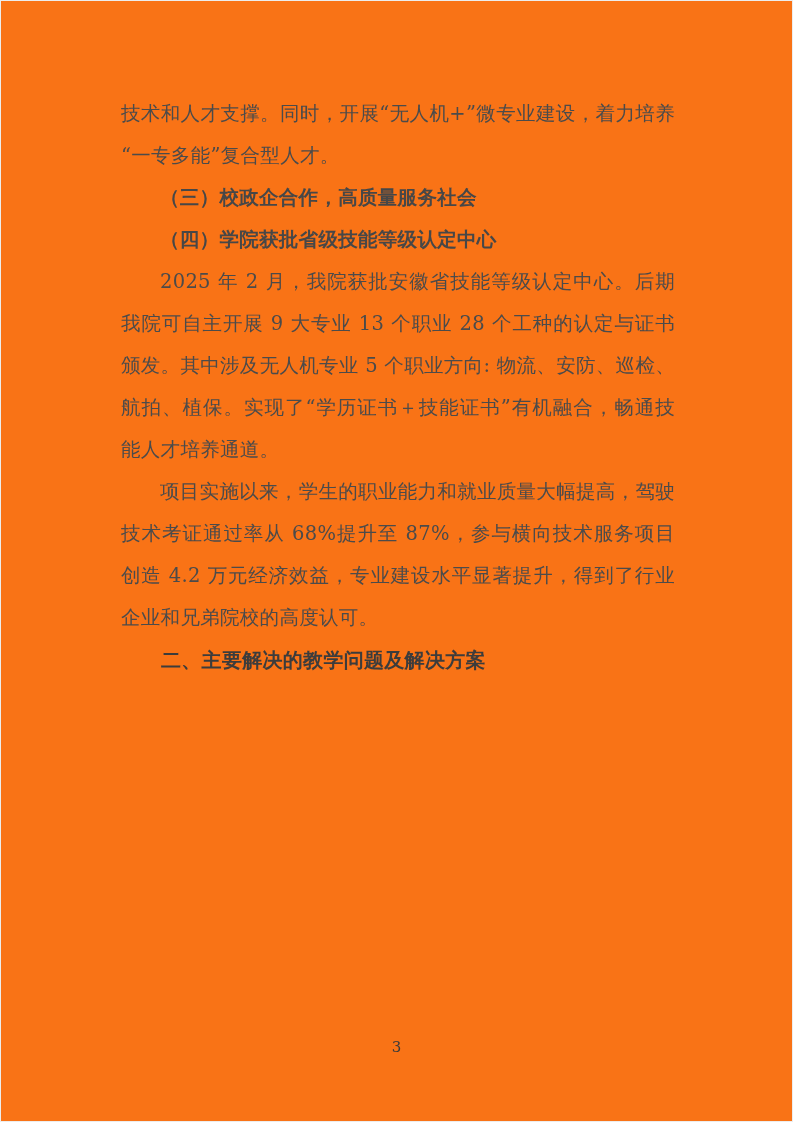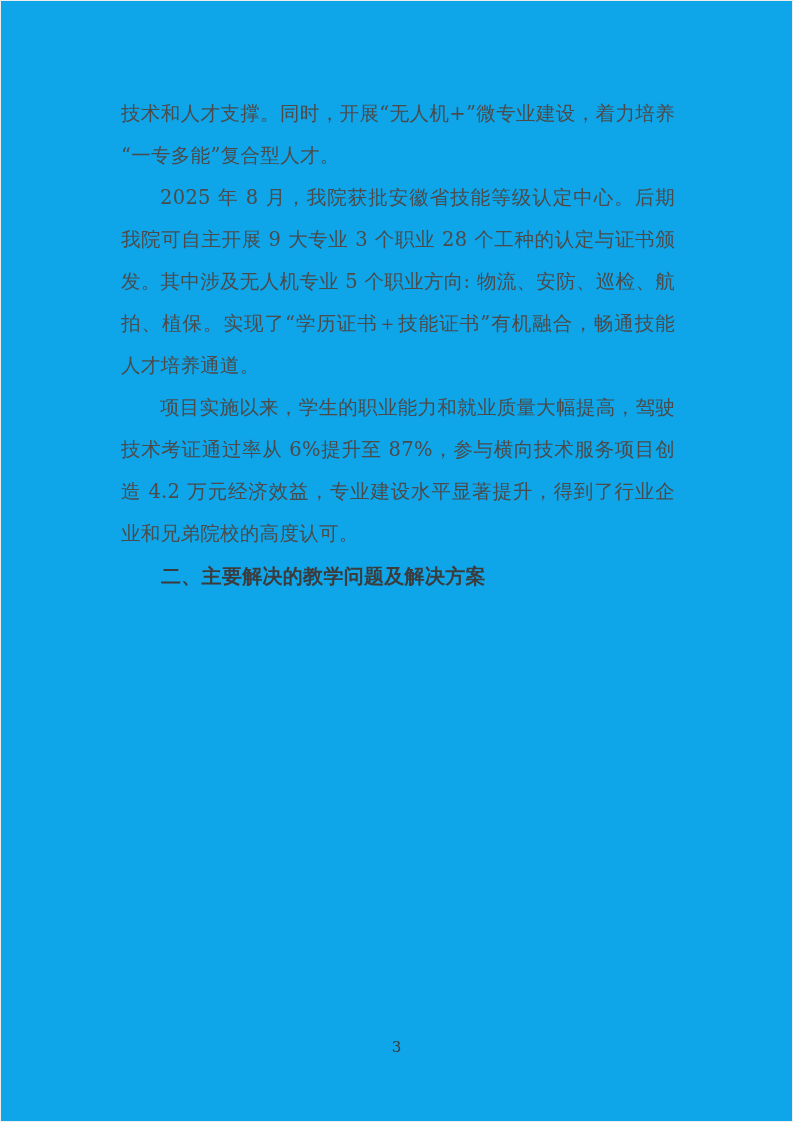--- a/index.html
+++ b/index.html
@@ -4,21 +4,21 @@
 <style>
   html, body {
     margin: 0;
     padding: 0;
     background: #ffffff;
   }
   .page {
     position: relative;
     width: 793px;
     height: 1122px;
-    background: #0ea5e9;
+    background: #f97316;
     box-sizing: border-box;
     border: 1px solid #ededed;
     overflow: hidden;
     font-family: "DejaVu Serif", "Liberation Serif", serif;
   }
   .textblock {
     position: absolute;
     left: 120px;
     top: 92px;
     width: 554px;
@@ -69,26 +69,28 @@
 </style>
 </head>
 <body>
 
 <div class="page">
 
   <div class="textblock">
 
     <p class="no-indent">技术和人才支撑。同时，开展“无人机+”微专业建设，着力培养“一专多能”复合型人才。</p>
 
+    <h3 class="h-kai">（三）校政企合作，高质量服务社会</h3>
 
 
+    <h3 class="h-kai">（四）学院获批省级技能等级认定中心</h3>
 
-    <p>2025 年 8 月，我院获批安徽省技能等级认定中心。后期我院可自主开展 9 大专业 3 个职业 28 个工种的认定与证书颁发。其中涉及无人机专业 5 个职业方向: 物流、安防、巡检、航拍、植保。实现了“学历证书＋技能证书”有机融合，畅通技能人才培养通道。</p>
+    <p>2025 年 2 月，我院获批安徽省技能等级认定中心。后期我院可自主开展 9 大专业 13 个职业 28 个工种的认定与证书颁发。其中涉及无人机专业 5 个职业方向: 物流、安防、巡检、航拍、植保。实现了“学历证书＋技能证书”有机融合，畅通技能人才培养通道。</p>
 
-    <p>项目实施以来，学生的职业能力和就业质量大幅提高，驾驶技术考证通过率从 6%提升至 87%，参与横向技术服务项目创造 4.2 万元经济效益，专业建设水平显著提升，得到了行业企业和兄弟院校的高度认可。</p>
+    <p>项目实施以来，学生的职业能力和就业质量大幅提高，驾驶技术考证通过率从 68%提升至 87%，参与横向技术服务项目创造 4.2 万元经济效益，专业建设水平显著提升，得到了行业企业和兄弟院校的高度认可。</p>
 
     <h2 class="h-hei">二、主要解决的教学问题及解决方案</h2>
 
 
 
   </div>
 
   <div class="page-number">3</div>
 
 </div>

